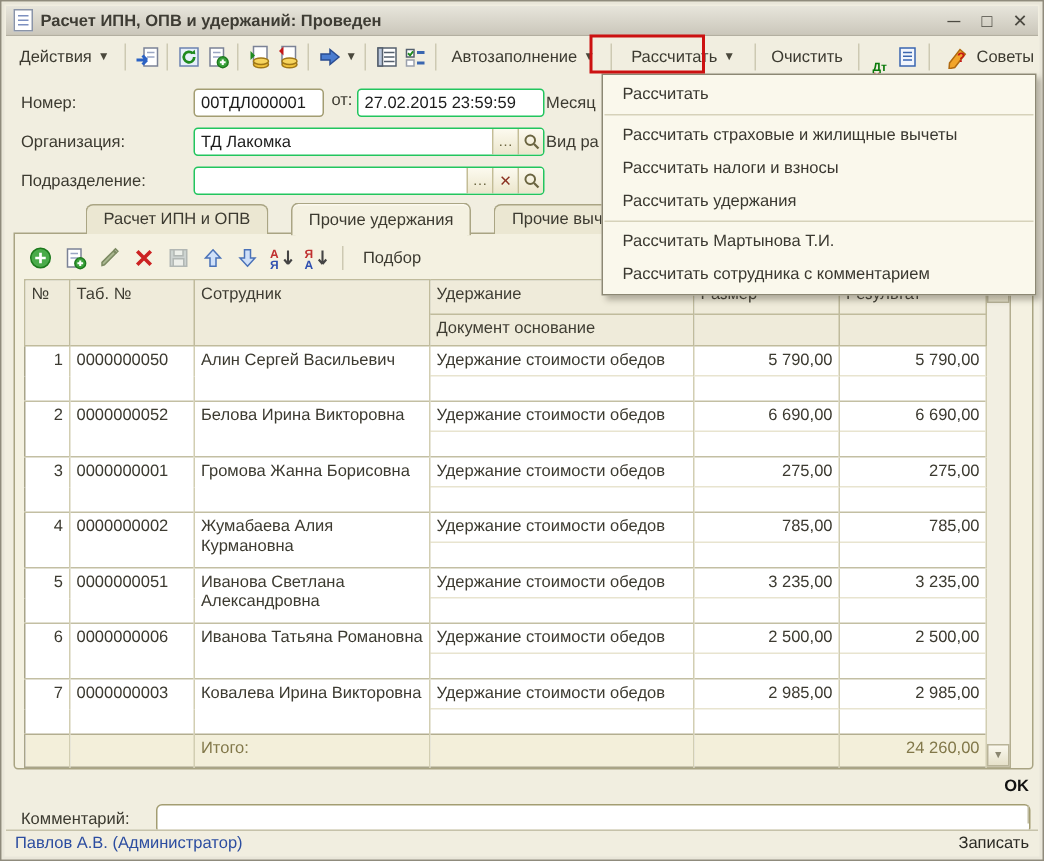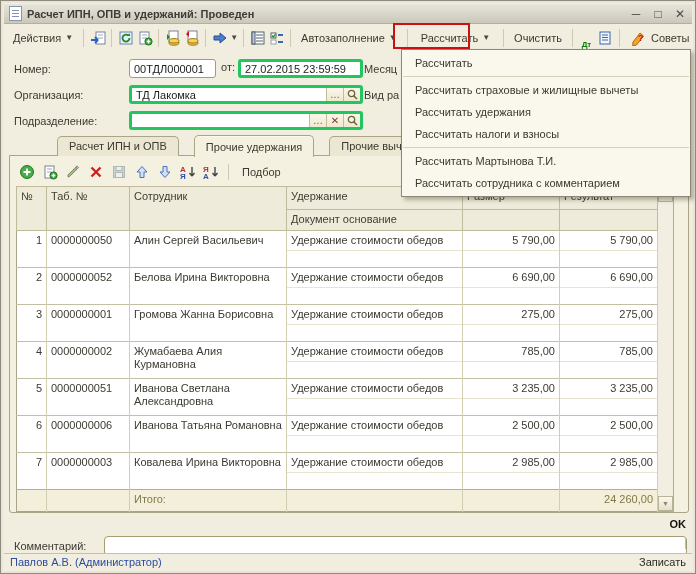--- a/index.html
+++ b/index.html
@@ -30,21 +30,21 @@
 
   
   .redbox{position:absolute;left:392px;top:22px;width:77px;height:26px;border:2px solid #cc1111;z-index:40;pointer-events:none;}
 
   
   .frow{position:absolute;left:13px;height:20px;display:flex;align-items:center;}
   .flabel{display:inline-block;}
   .fgroup{position:absolute;display:flex;align-items:center;}
   .finput{height:19px;border:1px solid #a39d72;border-radius:3px;background:#fff;font-family:inherit;
     font-size:11px;padding:0 4px;color:#1c1c1c;outline:none;}
-  .fwrap{display:flex;align-items:center;height:19px;border:3px solid #22c55e;border-radius:3px;background:#fff;overflow:hidden;}
+  .fwrap{display:flex;align-items:center;height:19px;border:1px solid #22c55e;border-radius:3px;background:#fff;overflow:hidden;}
   .fwrap input{border:none;height:17px;flex:1;font-family:inherit;font-size:11px;padding:0 4px;outline:none;background:transparent;color:#1c1c1c;}
   .fbtn{width:17px;height:17px;flex:none;display:flex;align-items:center;justify-content:center;
     background:linear-gradient(#fcfaef,#ece6cc);border-left:1px solid #c4bd96;color:#6b6540;font-size:10px;}
   .cutlabel{position:absolute;white-space:nowrap;}
 
   
   .tabs{position:absolute;left:8px;top:133px;height:22px;display:flex;align-items:flex-end;gap:15px;z-index:2;padding-left:48px;}
   .tab{padding:3px 11px 4px;border:1px solid #aaa584;border-bottom:none;border-radius:5px 5px 0 0;
     background:#ebe7d2;white-space:nowrap;color:#3c3a30;}
   .tab.active{background:#f4f1e1;padding-top:5px;position:relative;top:1px;box-shadow:inset 0 1px 0 #fbf9ef;}
@@ -502,20 +502,20 @@
       <span class="sbtn">Записать</span>
       <span class="sdiv"></span>
       <span class="sbtn">Закрыть</span>
     </span>
   </div>
 
   <div class="menu">
     <div class="mitem">Рассчитать</div>
     <div class="msep"></div>
     <div class="mitem">Рассчитать страховые и жилищные вычеты</div>
+    <div class="mitem">Рассчитать налоги и взносы</div>
     <div class="mitem">Рассчитать удержания</div>
-    <div class="mitem">Рассчитать налоги и взносы</div>
     <div class="msep"></div>
     <div class="mitem">Рассчитать Мартынова Т.И.</div>
     <div class="mitem">Рассчитать сотрудника с комментарием</div>
   </div>
 
 </div>
 
 </body></html>

